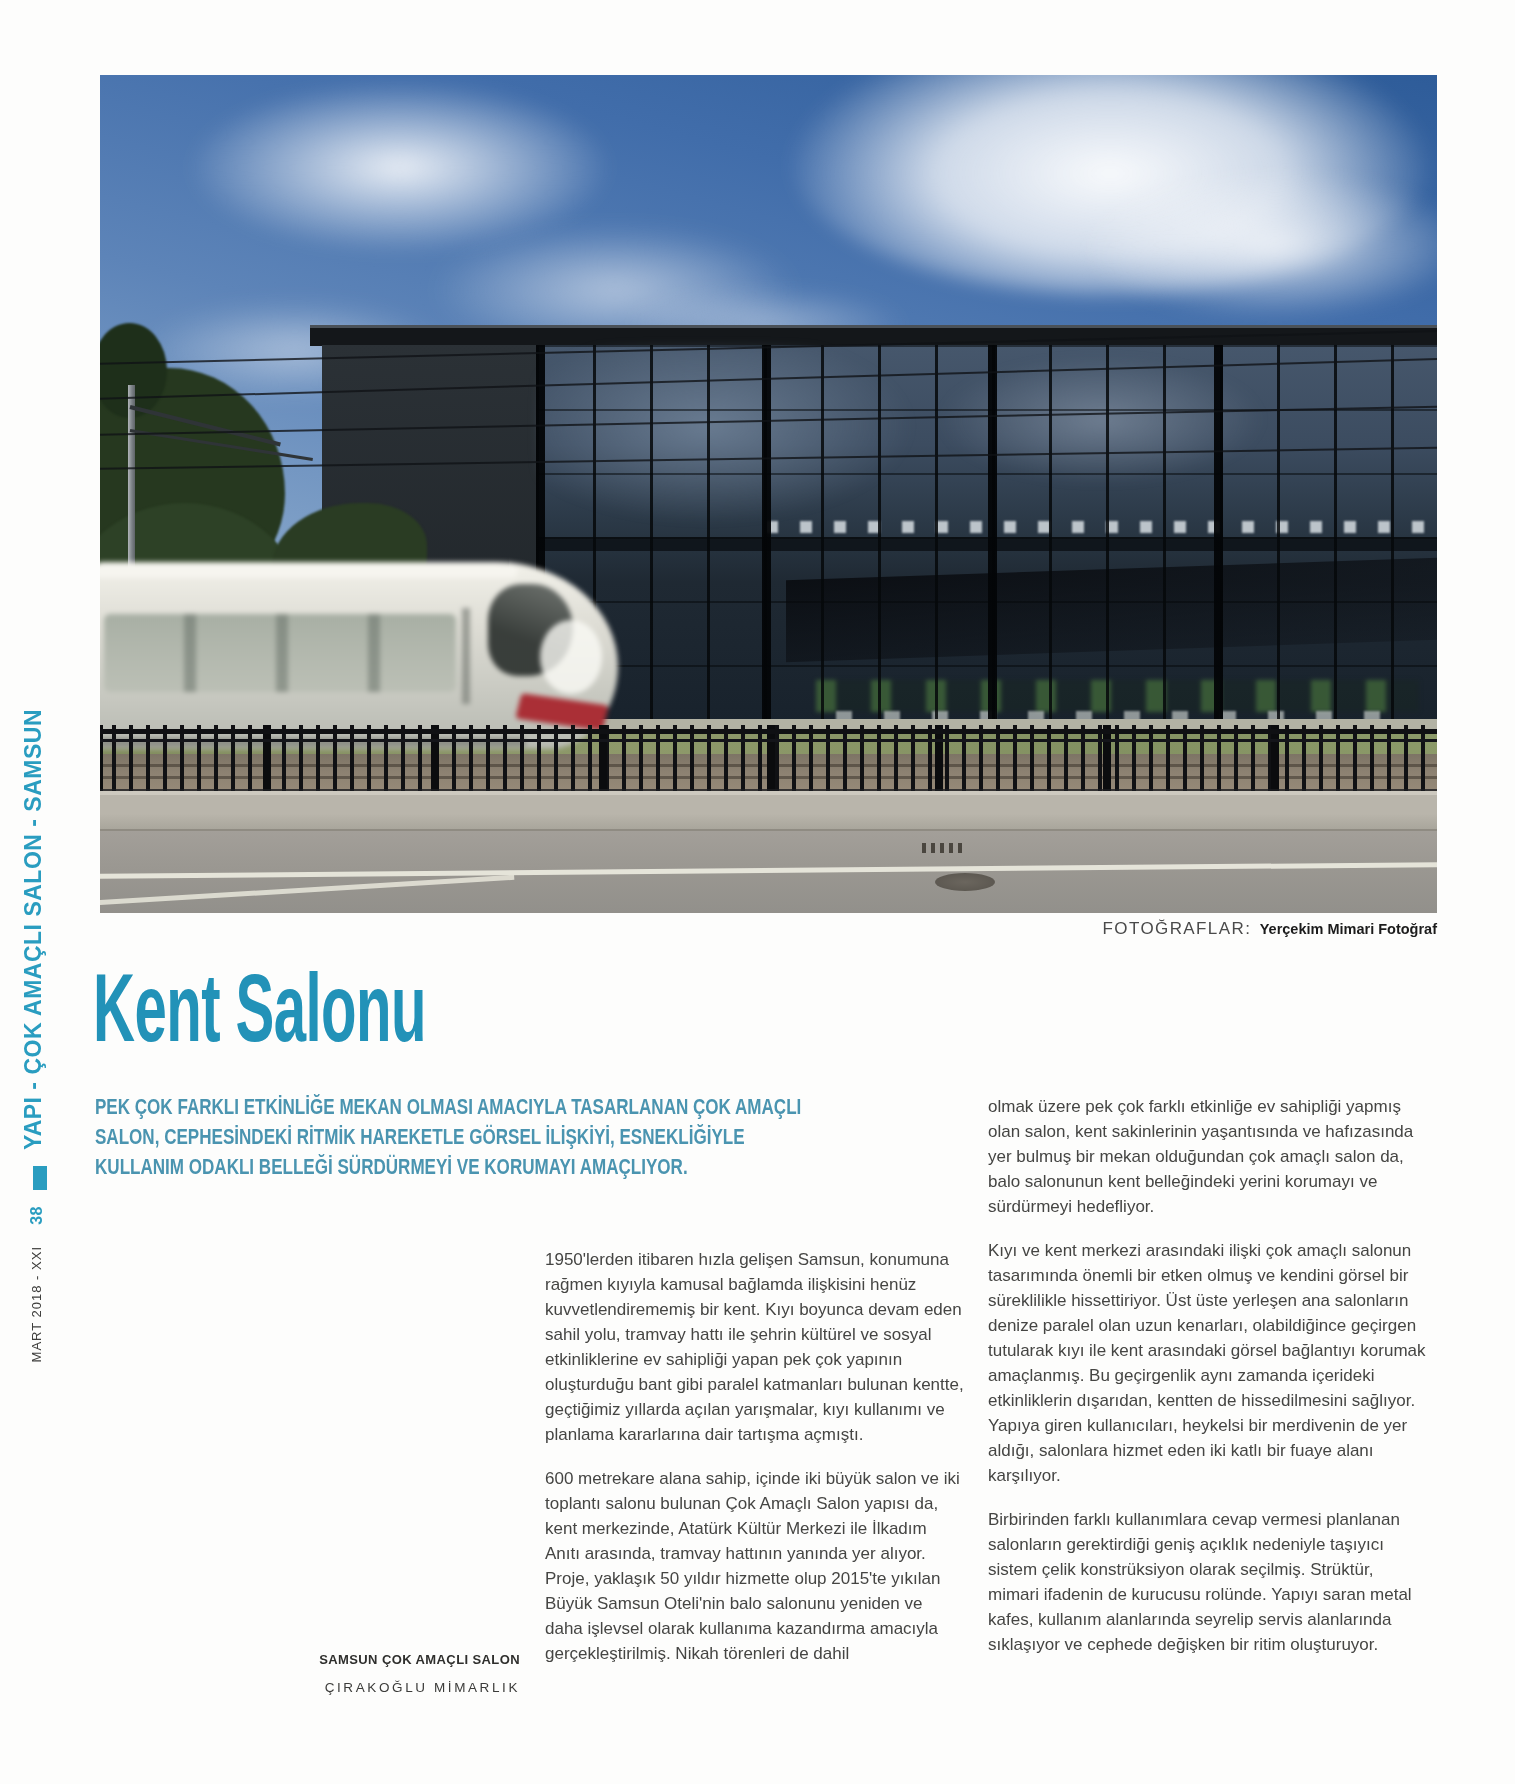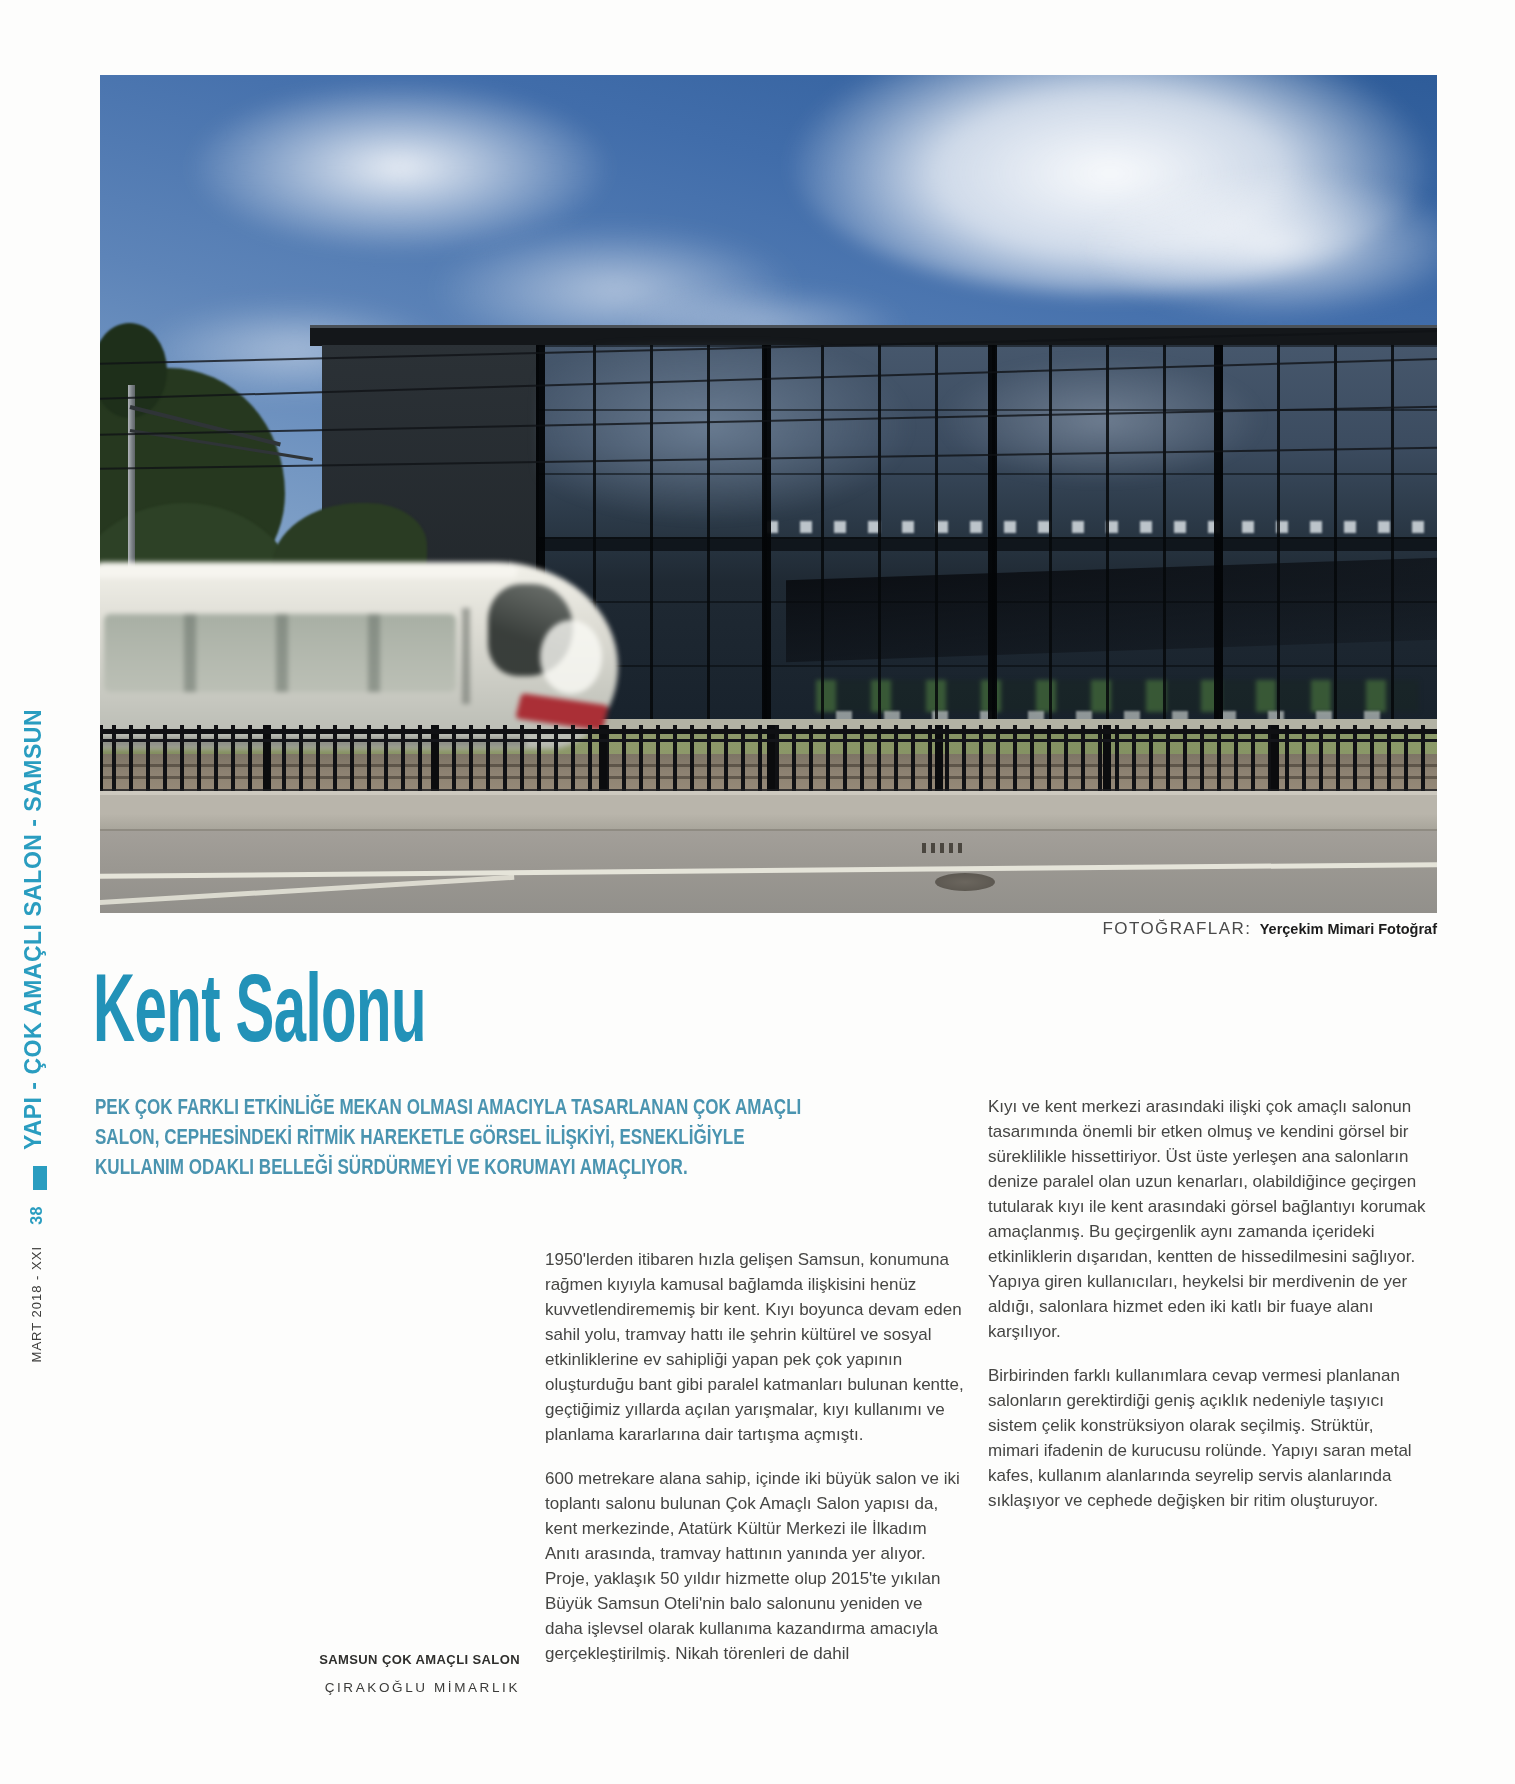--- a/index.html
+++ b/index.html
@@ -238,20 +238,21 @@
   <h1 class="abs article-title">Kent Salonu</h1>
 
   <div class="abs lead">PEK ÇOK FARKLI ETKİNLİĞE MEKAN OLMASI AMACIYLA TASARLANAN ÇOK AMAÇLI SALON, CEPHESİNDEKİ RİTMİK HAREKETLE GÖRSEL İLİŞKİYİ, ESNEKLİĞİYLE KULLANIM ODAKLI BELLEĞİ SÜRDÜRMEYİ VE KORUMAYI AMAÇLIYOR.</div>
 
   <div class="abs col col-left">
     <p>1950'lerden itibaren hızla gelişen Samsun, konumuna rağmen kıyıyla kamusal bağlamda ilişkisini henüz kuvvetlendirememiş bir kent. Kıyı boyunca devam eden sahil yolu, tramvay hattı ile şehrin kültürel ve sosyal etkinliklerine ev sahipliği yapan pek çok yapının oluşturduğu bant gibi paralel katmanları bulunan kentte, geçtiğimiz yıllarda açılan yarışmalar, kıyı kullanımı ve planlama kararlarına dair tartışma açmıştı.</p>
     <p>600 metrekare alana sahip, içinde iki büyük salon ve iki toplantı salonu bulunan Çok Amaçlı Salon yapısı da, kent merkezinde, Atatürk Kültür Merkezi ile İlkadım Anıtı arasında, tramvay hattının yanında yer alıyor. Proje, yaklaşık 50 yıldır hizmette olup 2015'te yıkılan Büyük Samsun Oteli'nin balo salonunu yeniden ve daha işlevsel olarak kullanıma kazandırma amacıyla gerçekleştirilmiş. Nikah törenleri de dahil</p>
   </div>
 
   <div class="abs col col-right">
+    <p>olmak üzere pek çok farklı etkinliğe ev sahipliği yapmış olan salon, kent sakinlerinin yaşantısında ve hafızasında yer bulmuş bir mekan olduğundan çok amaçlı salon da, balo salonunun kent belleğindeki yerini korumayı ve sürdürmeyi hedefliyor.</p>
     <p>Kıyı ve kent merkezi arasındaki ilişki çok amaçlı salonun tasarımında önemli bir etken olmuş ve kendini görsel bir süreklilikle hissettiriyor. Üst üste yerleşen ana salonların denize paralel olan uzun kenarları, olabildiğince geçirgen tutularak kıyı ile kent arasındaki görsel bağlantıyı korumak amaçlanmış. Bu geçirgenlik aynı zamanda içerideki etkinliklerin dışarıdan, kentten de hissedilmesini sağlıyor. Yapıya giren kullanıcıları, heykelsi bir merdivenin de yer aldığı, salonlara hizmet eden iki katlı bir fuaye alanı karşılıyor.</p>
     <p>Birbirinden farklı kullanımlara cevap vermesi planlanan salonların gerektirdiği geniş açıklık nedeniyle taşıyıcı sistem çelik konstrüksiyon olarak seçilmiş. Strüktür, mimari ifadenin de kurucusu rolünde. Yapıyı saran metal kafes, kullanım alanlarında seyrelip servis alanlarında sıklaşıyor ve cephede değişken bir ritim oluşturuyor.</p>
   </div>
 
   <div class="abs project-credits">
     <div class="project-name">SAMSUN ÇOK AMAÇLI SALON</div>
     <div class="architect-name">ÇIRAKOĞLU MİMARLIK</div>
   </div>
 
 </div>

